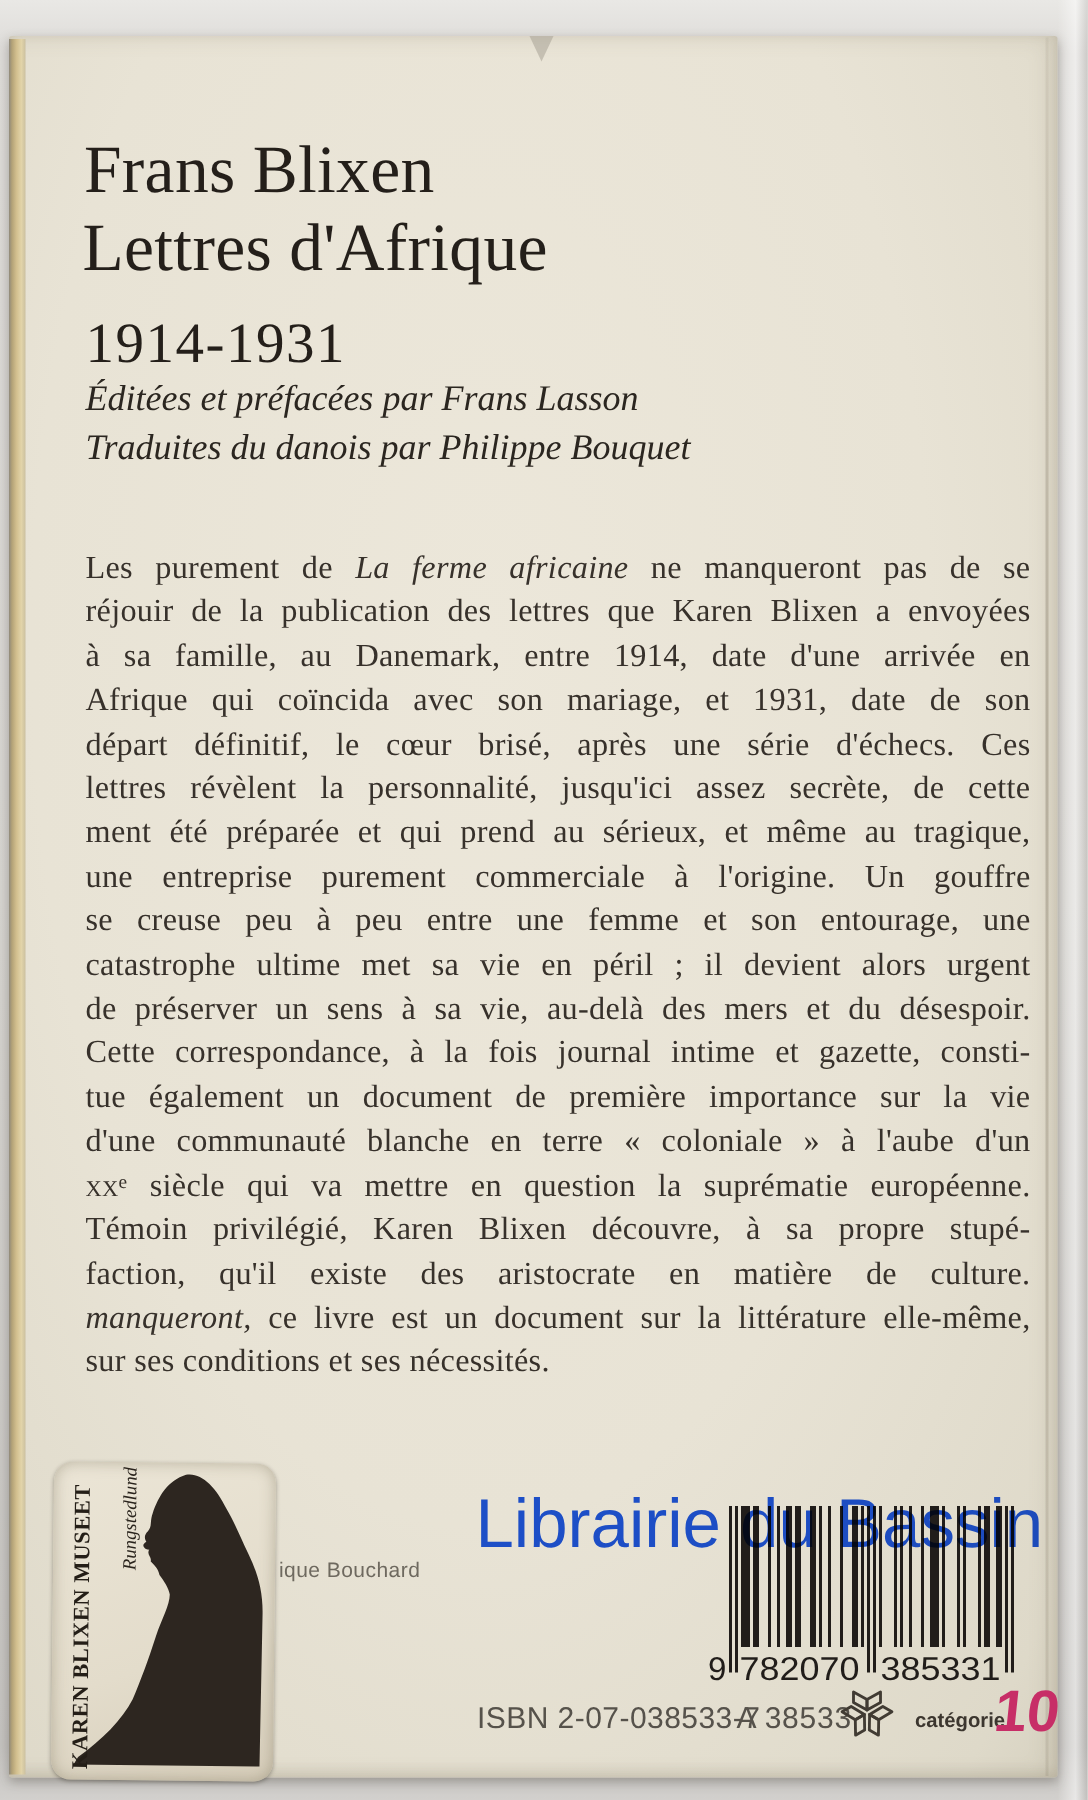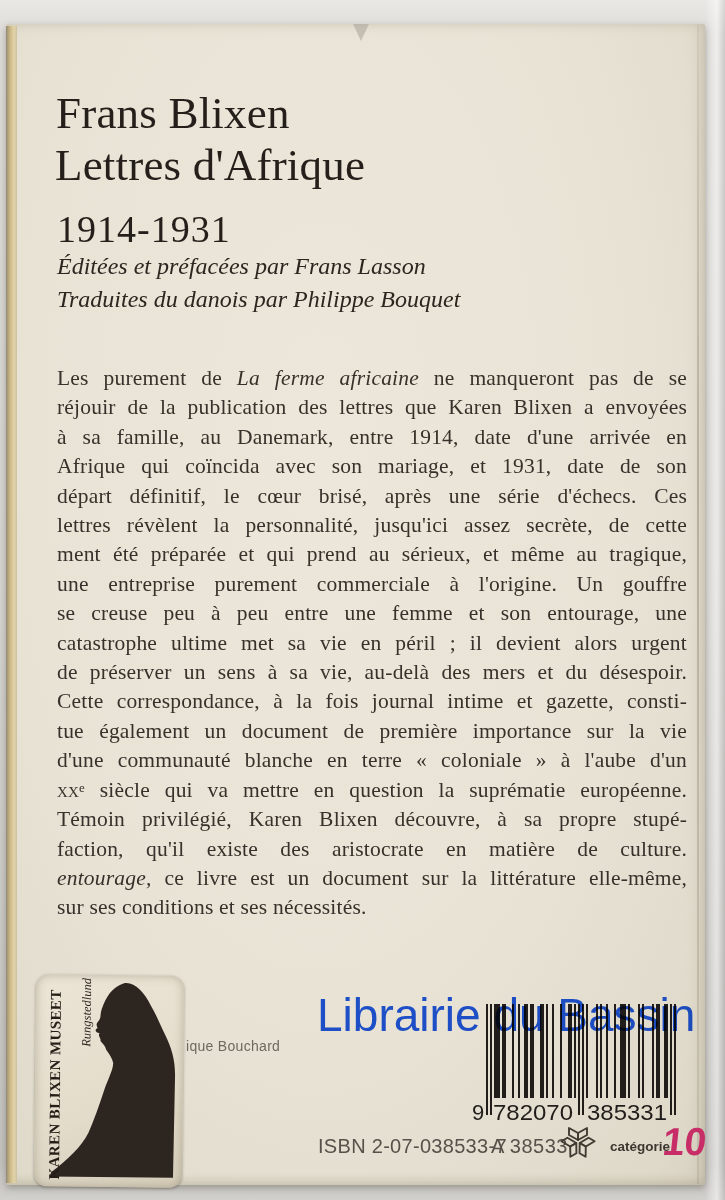--- a/index.html
+++ b/index.html
@@ -85,21 +85,21 @@
       <div class="bl"><span>une entreprise purement commerciale à l'origine. Un gouffre</span></div>
       <div class="bl"><span>se creuse peu à peu entre une femme et son entourage, une</span></div>
       <div class="bl"><span>catastrophe ultime met sa vie en péril ; il devient alors urgent</span></div>
       <div class="bl"><span>de préserver un sens à sa vie, au-delà des mers et du désespoir.</span></div>
       <div class="bl"><span>Cette correspondance, à la fois journal intime et gazette, consti-</span></div>
       <div class="bl"><span>tue également un document de première importance sur la vie</span></div>
       <div class="bl"><span>d'une communauté blanche en terre « coloniale » à l'aube d'un</span></div>
       <div class="bl"><span class="sc">xx</span><sup>e</sup><span> siècle qui va mettre en question la suprématie européenne.</span></div>
       <div class="bl"><span>Témoin privilégié, Karen Blixen découvre, à sa propre stupé-</span></div>
       <div class="bl"><span>faction, qu'il existe des aristocrate en matière de culture.</span></div>
-      <div class="bl"><span class="it">entourage,</span><span> ce livre est un document sur la littérature elle-même,</span></div>
+      <div class="bl"><span class="it">manqueront,</span><span> ce livre est un document sur la littérature elle-même,</span></div>
       <div class="bl bl-last"><span>sur ses conditions et ses nécessités.</span></div>
     </div>
 
   <div class="sticker">
     <svg width="148" height="212" viewBox="0 0 148 212">
       <path fill="#2d2620" d="M88,8
         C76,12 70,22 66,34
         C64,40 66,42 63,46
         C60,49 61,51 62,53
         C57,56 63,59 64,58

